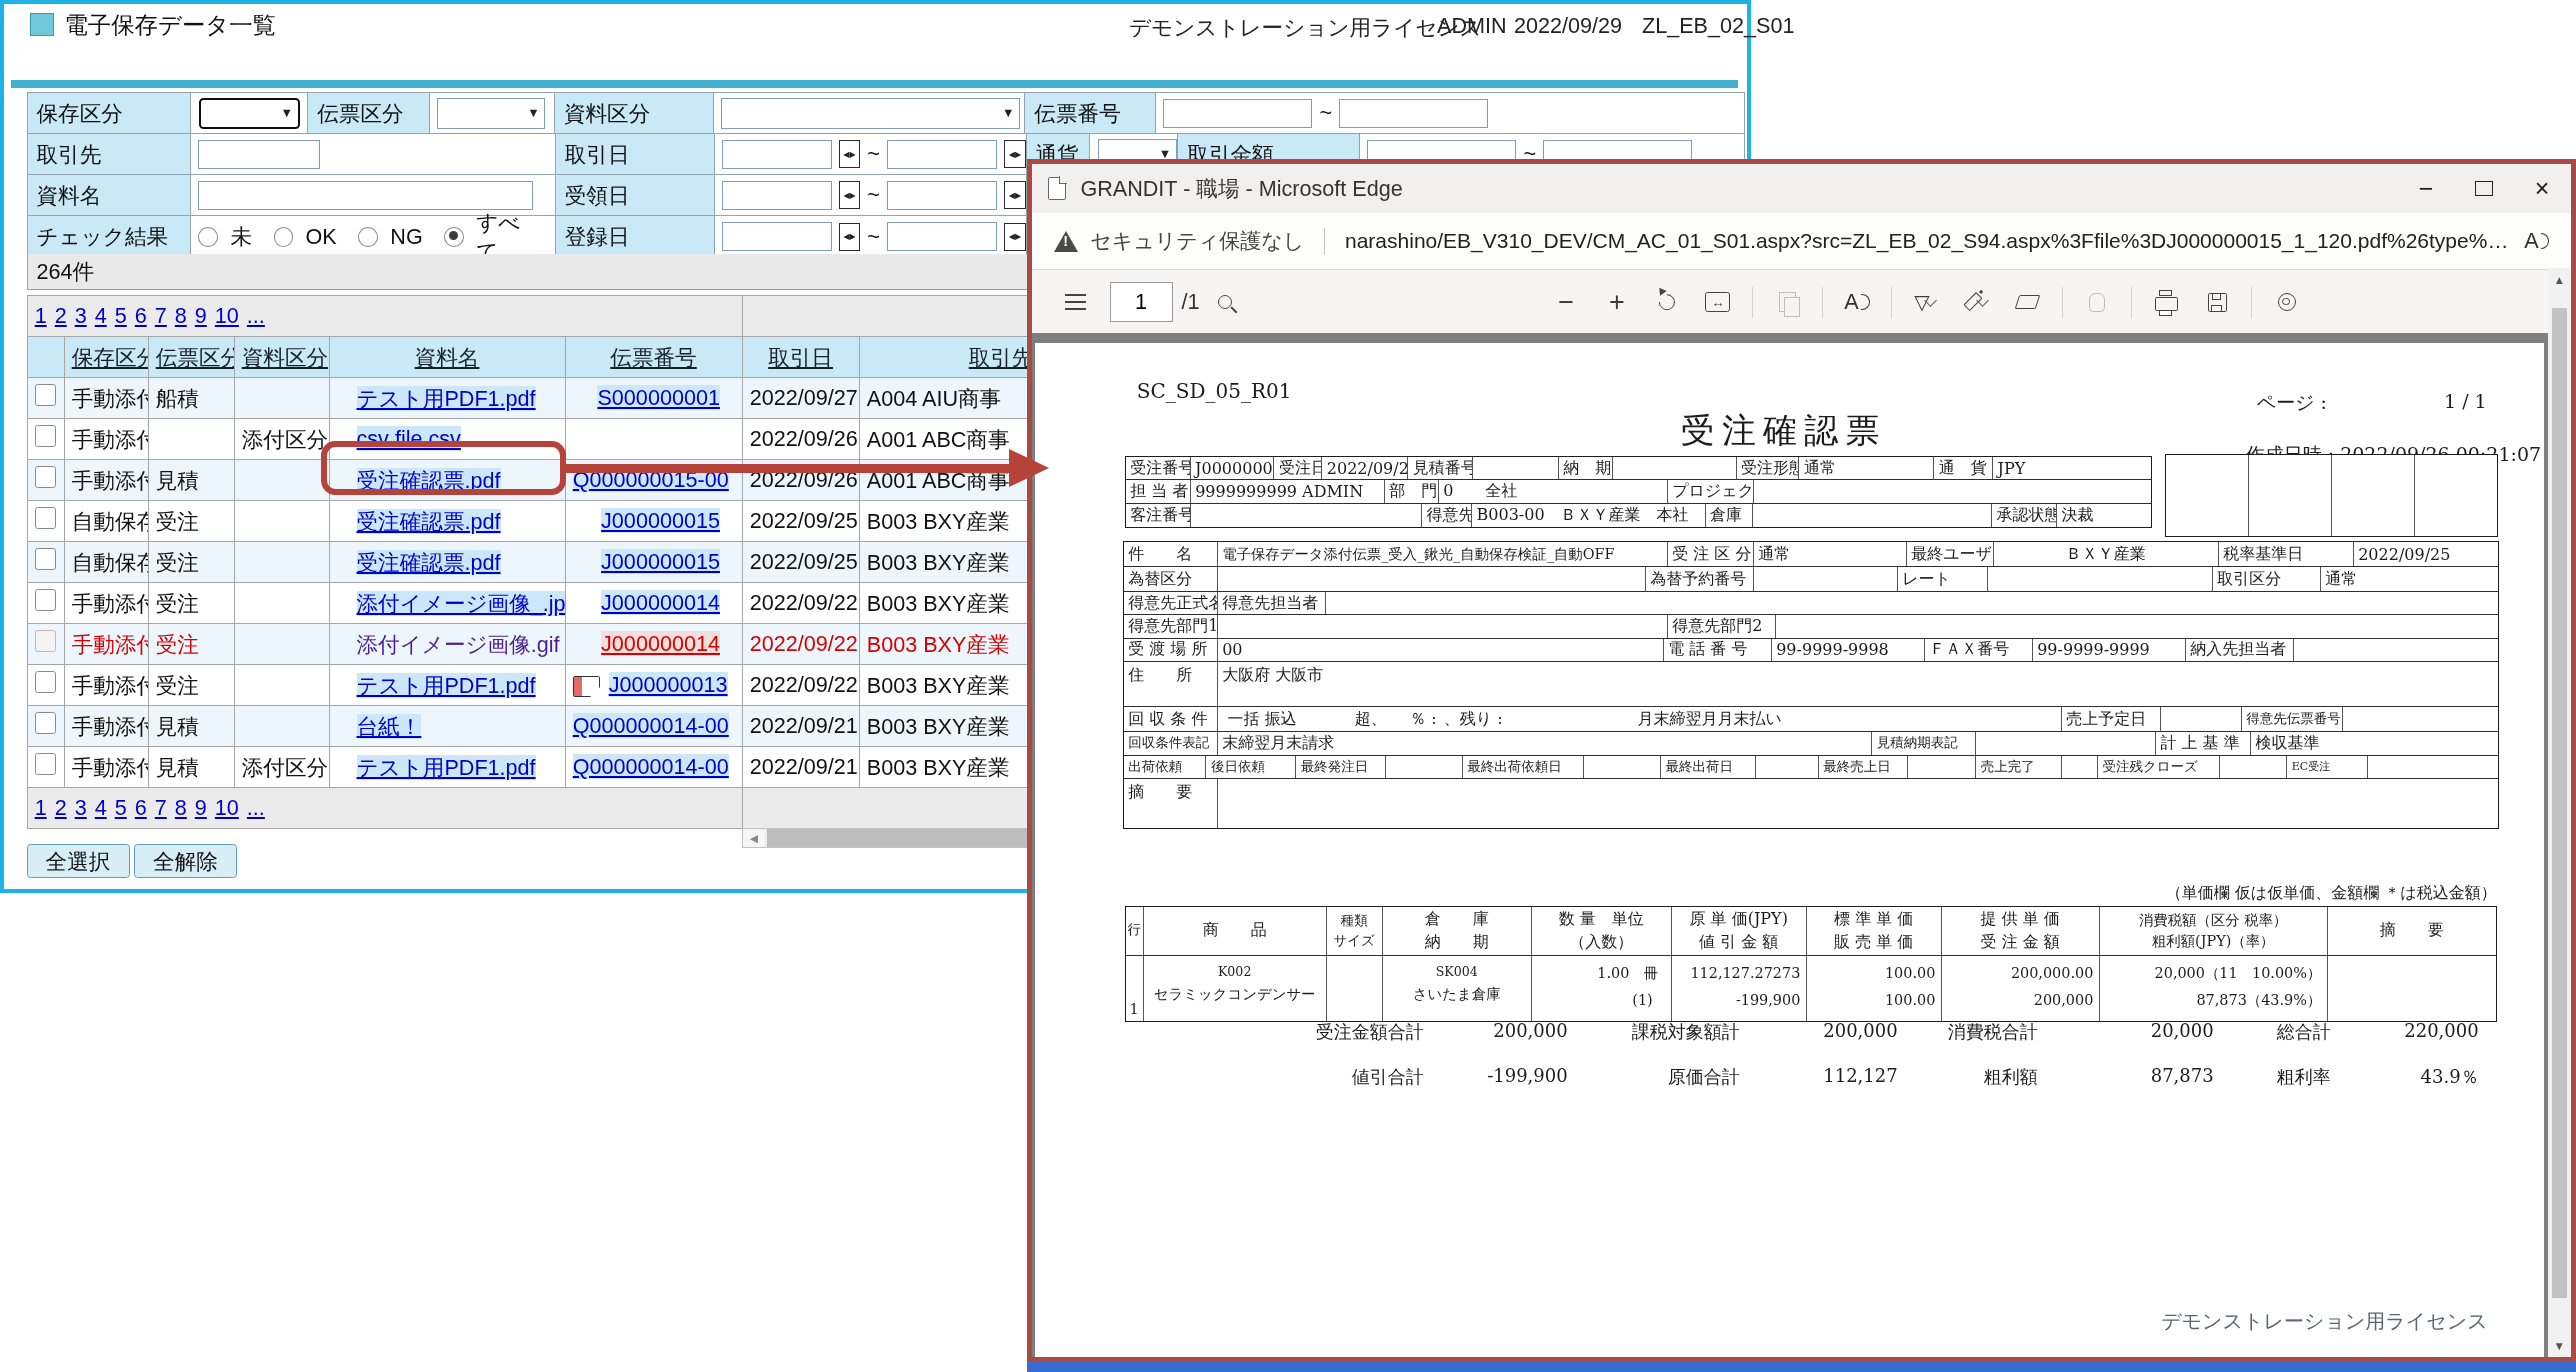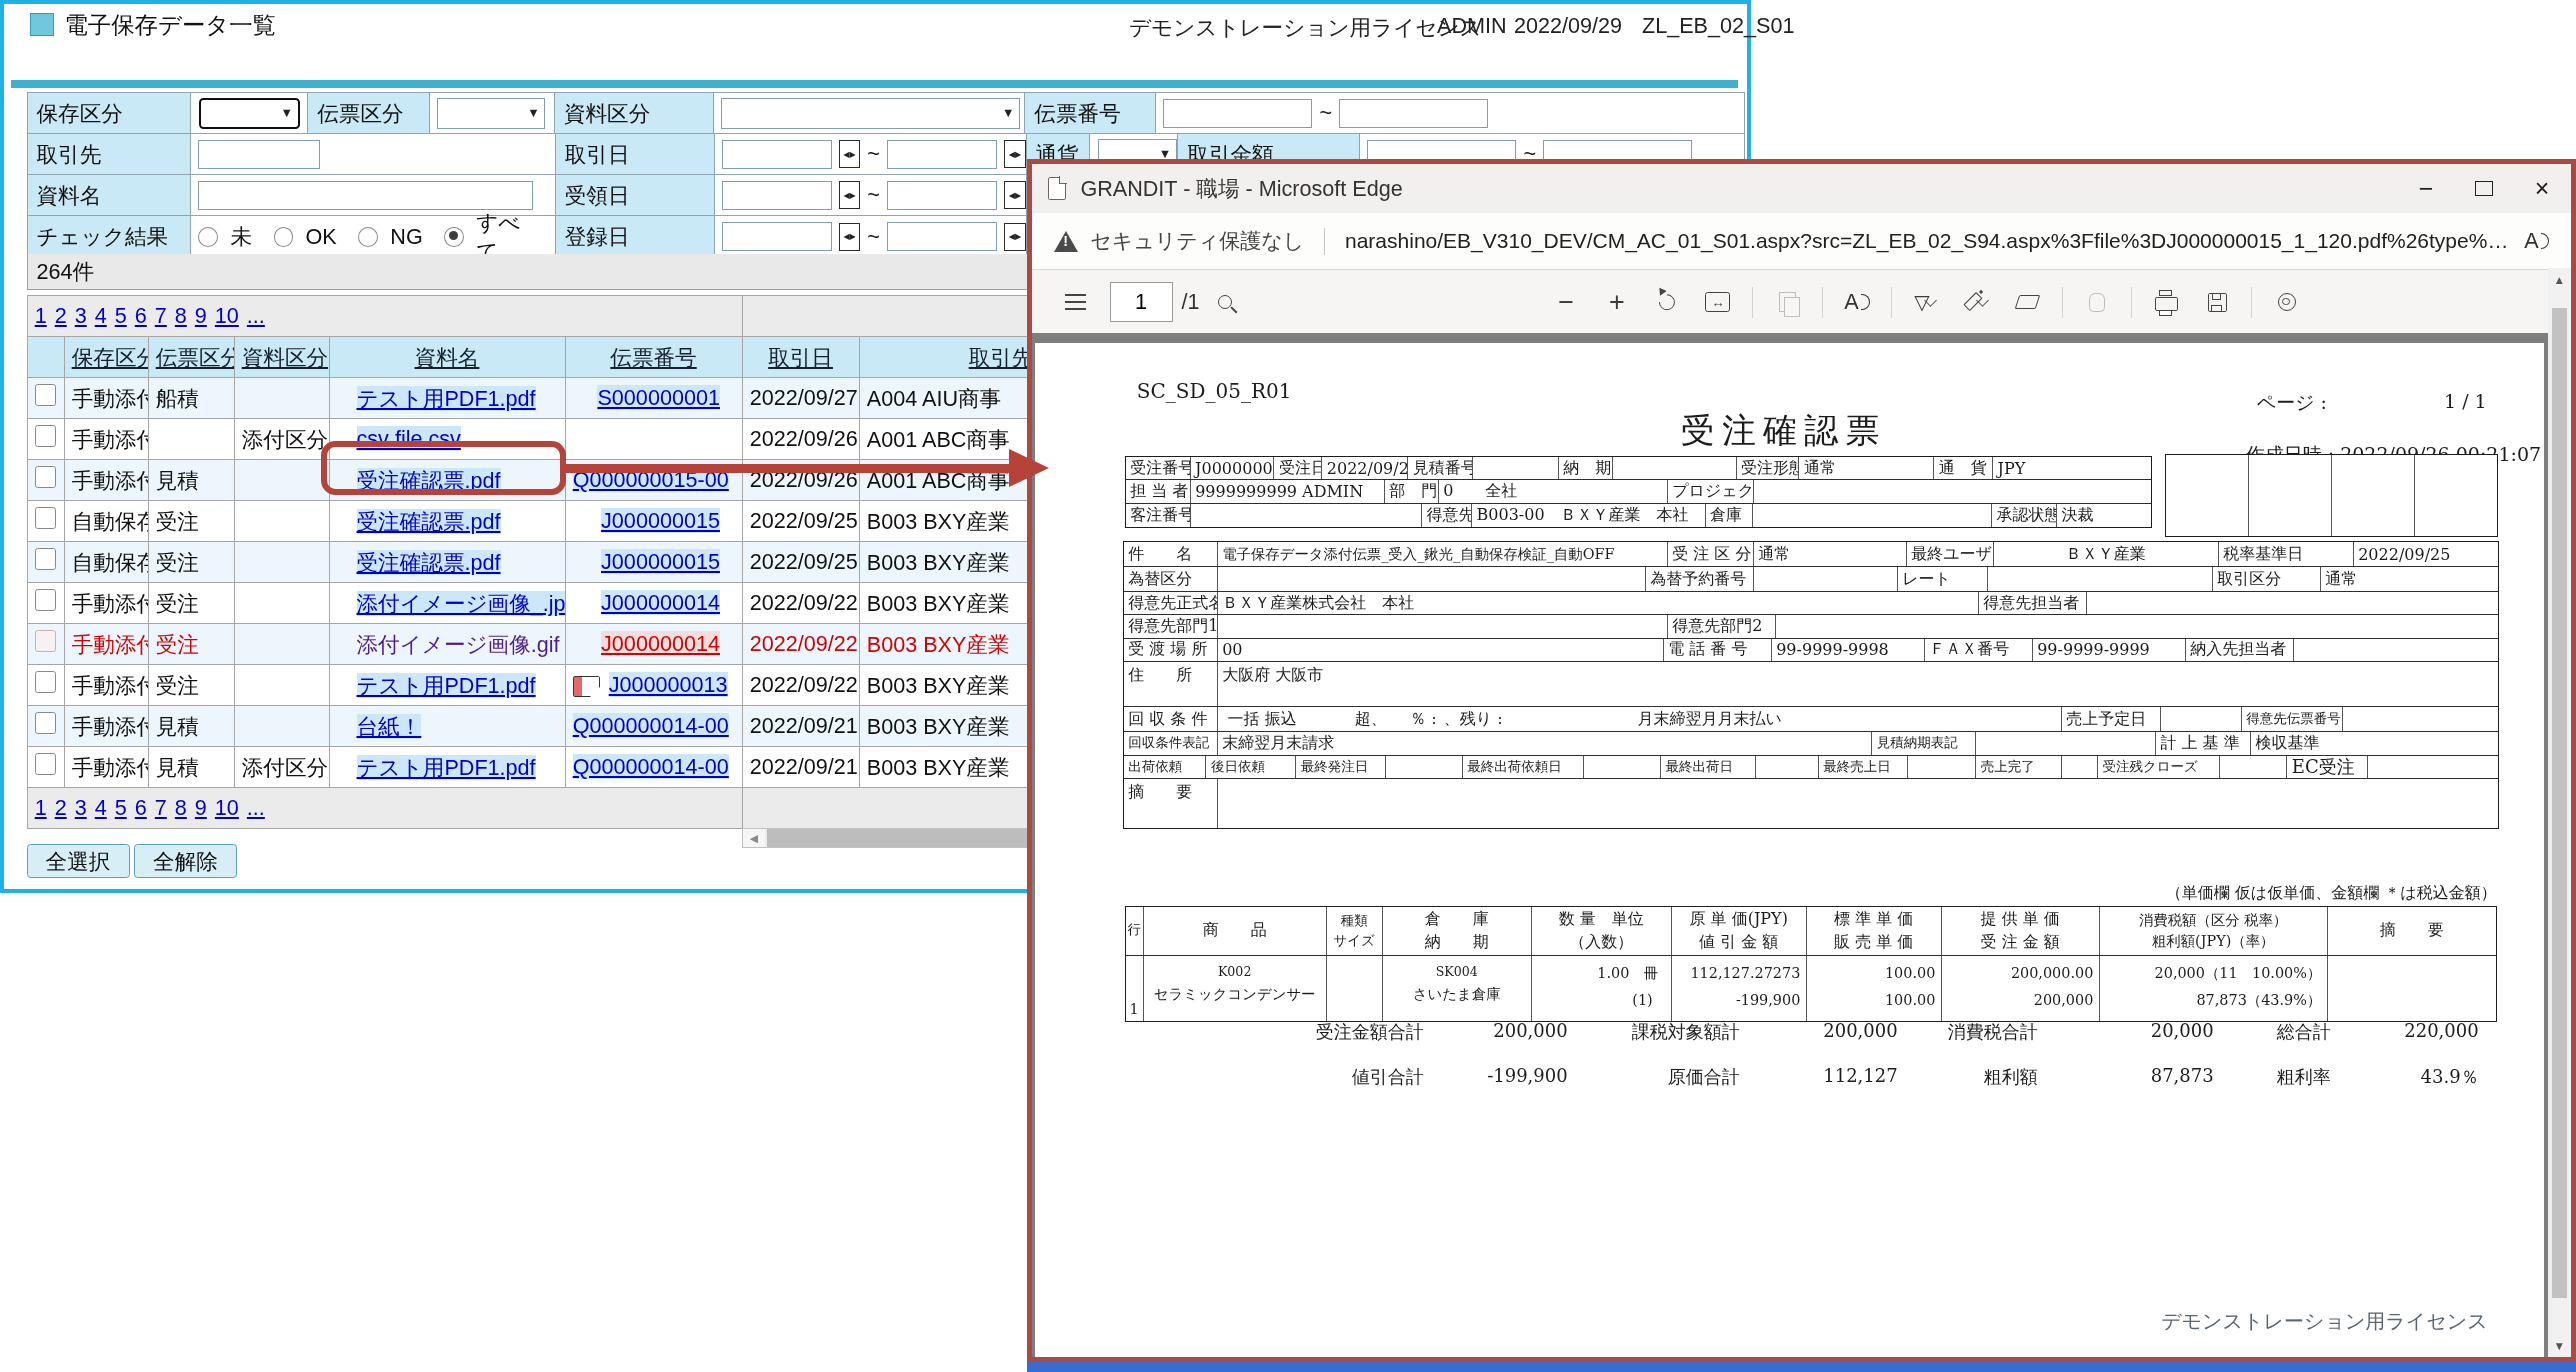--- a/index.html
+++ b/index.html
@@ -568,21 +568,20 @@
             <div class="pc" style="width:428px"></div>
           <div class="pc" style="width:108px">為替予約番号</div>
             <div class="pc" style="width:144px"></div>
           <div class="pc" style="width:90px">レート</div>
             <div class="pc" style="width:225px"></div>
           <div class="pc" style="width:108px">取引区分</div>
             <div class="pc last" style="width:176px">通常</div>
         </div>
         <div class="pr" style="height:23.4px">
           <div class="pc" style="width:94px">得意先正式名</div>
-            <div class="pc" style="width:761px">ＢＸＹ産業株式会社　本社</div>
           <div class="pc" style="width:108px">得意先担当者</div>
             <div class="pc last" style="width:410px"></div>
         </div>
         <div class="pr" style="height:23.4px">
           <div class="pc" style="width:94px">得意先部門1</div>
             <div class="pc" style="width:450px"></div>
           <div class="pc" style="width:108px">得意先部門2</div>
             <div class="pc last" style="width:722px"></div>
         </div>
         <div class="pr" style="height:23.4px">
@@ -629,21 +628,21 @@
           <div class="pc" style="width:122px;font-size:13.5px">最終出荷依頼日</div>
             <div class="pc" style="width:77px"></div>
           <div class="pc" style="width:95px;font-size:13.5px">最終出荷日</div>
             <div class="pc" style="width:63px"></div>
           <div class="pc" style="width:90px;font-size:13.5px">最終売上日</div>
             <div class="pc" style="width:68px"></div>
           <div class="pc" style="width:86px;font-size:13.5px">売上完了</div>
             <div class="pc" style="width:36px"></div>
           <div class="pc" style="width:122px;font-size:13.5px">受注残クローズ</div>
             <div class="pc" style="width:68px"></div>
-          <div class="pc" style="width:81px;font-size:18px">EC受注</div>
+          <div class="pc" style="width:81px;font-size:11px">EC受注</div>
             <div class="pc last" style="width:130px"></div>
         </div>
         <div class="pr" style="height:49px">
           <div class="pc top" style="width:94px">摘　　要</div>
             <div class="pc top last" style="width:1280px"></div>
         </div>
       </div>
 
 
       <div class="pdfabs" style="left:88px;top:540px;width:1374px;text-align:right;font-size:16px">（単価欄 仮は仮単価、金額欄 ＊は税込金額）</div>

